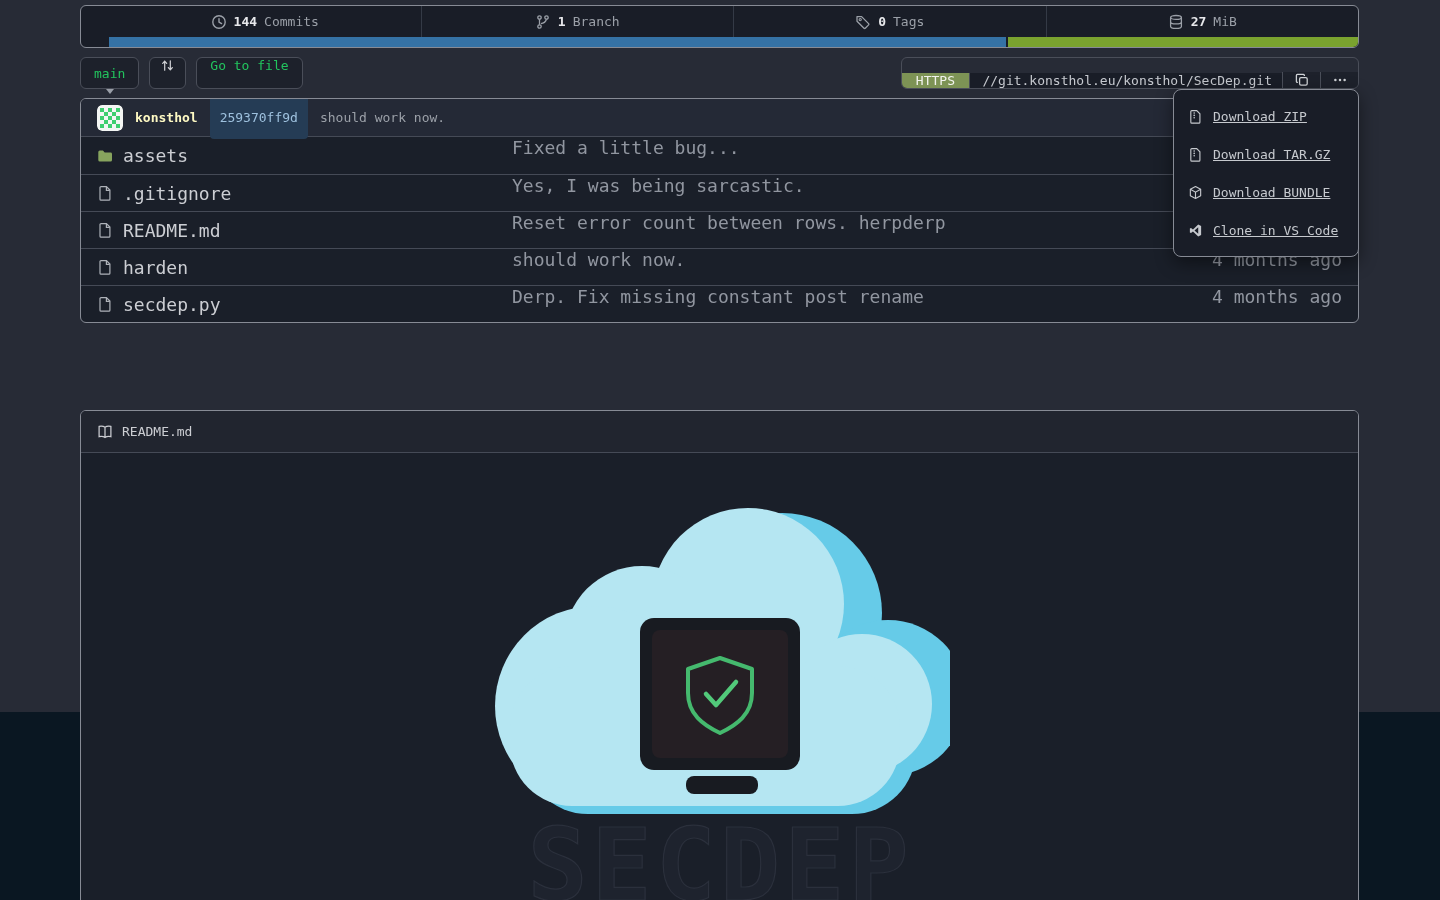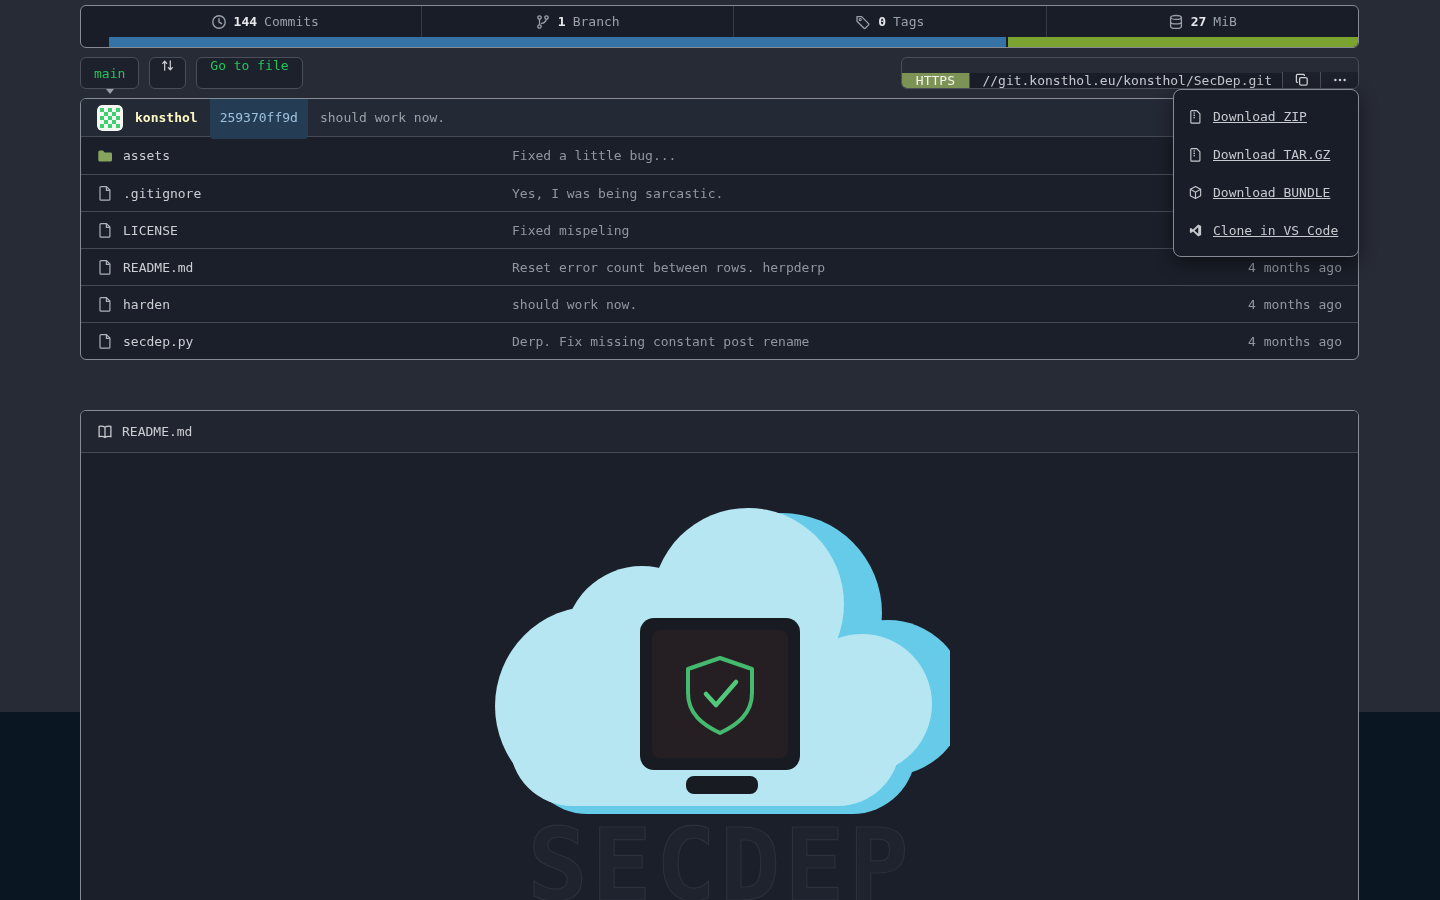--- a/index.html
+++ b/index.html
@@ -77,21 +77,21 @@
     padding:0 16px; border-bottom:1px solid #454a56; font-size:13px;
   }
   .avatar { width:26px; height:26px; border-radius:5px; overflow:hidden; flex:0 0 auto; cursor:pointer; }
   .commit-author { color:#fef9c3; font-weight:bold; cursor:pointer; }
   .commit-hash {
     background:#253c55; color:#9ec1de; border-radius:4px; padding:14px 10px;
     font-size:13px; cursor:pointer;
   }
   .commit-msg { color:#9ba0a8; cursor:pointer; }
   .file-row {
-    height:37px; display:flex; align-items:center; padding:0 16px; font-size:13px;
+    height:37px; display:flex; padding:0 16px; font-size:18px;
   }
   .file-row + .file-row { border-top:1px solid #454a56; }
   .col-name { width:415px; display:flex; align-items:center; gap:10px; }
   .col-name .fname { color:#ccced3; cursor:pointer; }
   .col-msg { flex:1; color:#9196a0; overflow:hidden; white-space:nowrap; }
   .col-msg span { cursor:pointer; }
   .col-date { width:190px; text-align:right; color:#9196a0; }
 
   
   .readme-box {
@@ -273,31 +273,20 @@
         <svg width="16" height="16" viewBox="0 0 16 16">
           <path d="M4 1.6 h5.4 L12.9 5.1 v9.1 a1 1 0 0 1 -1 1 H4 a1 1 0 0 1 -1 -1 V2.6 a1 1 0 0 1 1 -1 z" fill="none" stroke="#aeb2b9" stroke-width="1.2"></path>
           <path d="M9.4 1.8 V5.3 h3.4" fill="none" stroke="#aeb2b9" stroke-width="1.2"></path>
         </svg>
         <span class="fname">.gitignore</span>
       </div>
       <div class="col-msg"><span>Yes, I was being sarcastic.</span></div>
       <div class="col-date"></div>
     </div>
 
-    <div class="file-row">
-      <div class="col-name">
-        <svg width="16" height="16" viewBox="0 0 16 16">
-          <path d="M4 1.6 h5.4 L12.9 5.1 v9.1 a1 1 0 0 1 -1 1 H4 a1 1 0 0 1 -1 -1 V2.6 a1 1 0 0 1 1 -1 z" fill="none" stroke="#aeb2b9" stroke-width="1.2"></path>
-          <path d="M9.4 1.8 V5.3 h3.4" fill="none" stroke="#aeb2b9" stroke-width="1.2"></path>
-        </svg>
-        <span class="fname">LICENSE</span>
-      </div>
-      <div class="col-msg"><span>Fixed mispeling</span></div>
-      <div class="col-date"></div>
-    </div>
 
     <div class="file-row">
       <div class="col-name">
         <svg width="16" height="16" viewBox="0 0 16 16">
           <path d="M4 1.6 h5.4 L12.9 5.1 v9.1 a1 1 0 0 1 -1 1 H4 a1 1 0 0 1 -1 -1 V2.6 a1 1 0 0 1 1 -1 z" fill="none" stroke="#aeb2b9" stroke-width="1.2"></path>
           <path d="M9.4 1.8 V5.3 h3.4" fill="none" stroke="#aeb2b9" stroke-width="1.2"></path>
         </svg>
         <span class="fname">README.md</span>
       </div>
       <div class="col-msg"><span>Reset error count between rows. herpderp</span></div>

